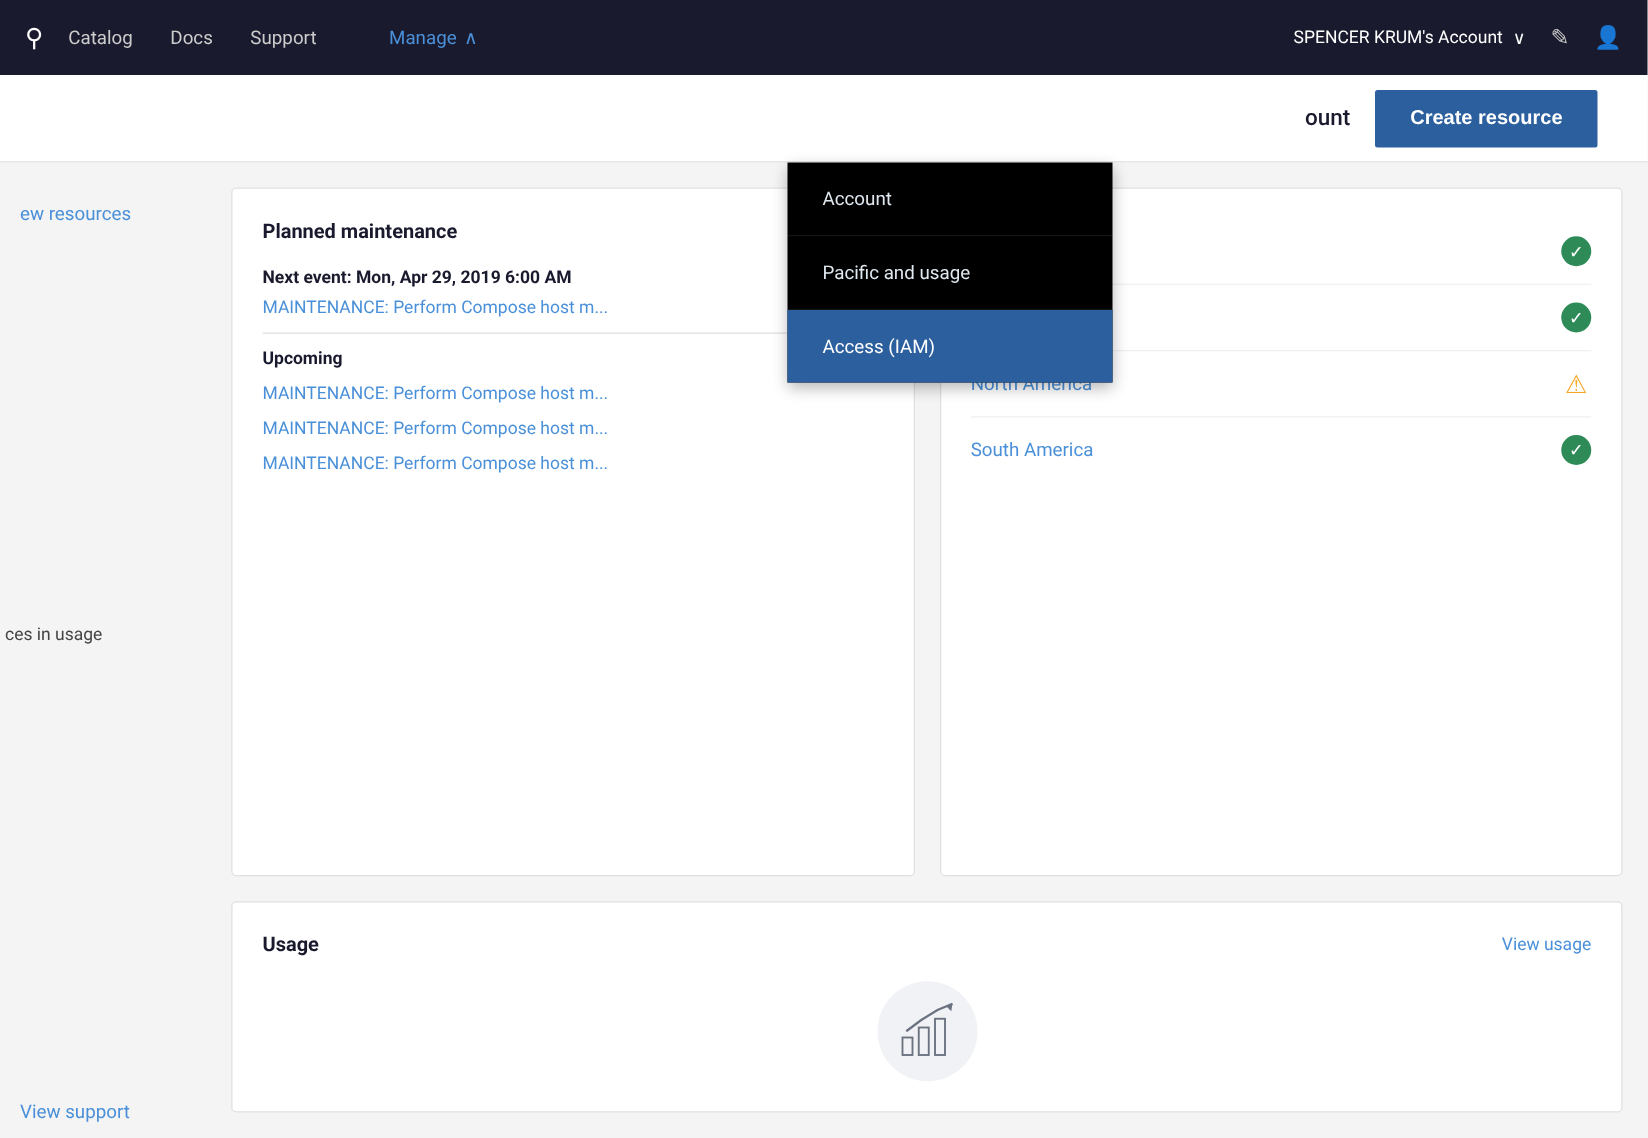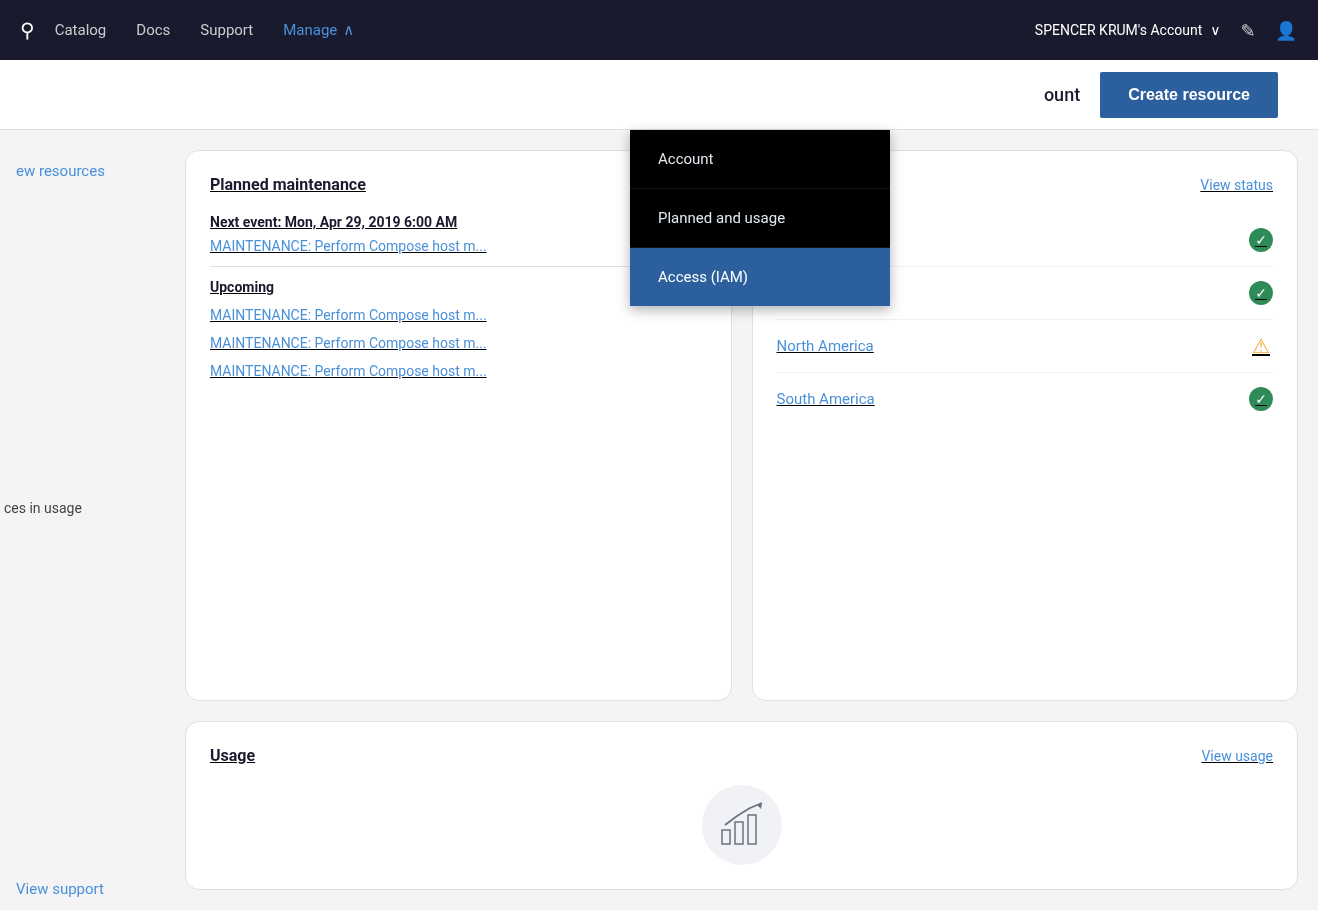--- a/index.html
+++ b/index.html
@@ -32,20 +32,21 @@
       cursor: pointer;
       text-decoration: none;
     }
     .topnav-manage {
       display: flex;
       align-items: center;
       gap: 6px;
       color: #4a90d9;
       font-size: 15px;
       cursor: pointer;
+      margin-left: 28px;
     }
     .topnav-account {
       margin-left: auto;
       display: flex;
       align-items: center;
       gap: 8px;
       color: #fff;
       font-size: 14px;
       cursor: pointer;
     }
@@ -125,24 +126,23 @@
     .top-cards {
       display: flex;
       gap: 20px;
       flex: 1;
     }
 
     
     .card {
       background: #fff;
       border: 1px solid #e0e0e0;
-      border-radius: 14px;
+      border-radius: 4px;
       padding: 24px;
       flex: 1;
-      text-decoration: underline;
     }
     .card-header {
       display: flex;
       justify-content: space-between;
       align-items: center;
       margin-bottom: 20px;
     }
     .card-title {
       font-size: 16px;
       font-weight: 700;
@@ -322,24 +322,20 @@
         <div class="next-event-label">Next event: Mon, Apr 29, 2019 6:00 AM</div>
         <div class="maintenance-link">MAINTENANCE: Perform Compose host m...</div>
         <hr class="divider">
         <div class="upcoming-label">Upcoming</div>
         <div class="maintenance-link">MAINTENANCE: Perform Compose host m...</div>
         <div class="maintenance-link">MAINTENANCE: Perform Compose host m...</div>
         <div class="maintenance-link">MAINTENANCE: Perform Compose host m...</div>
       </div>
 
       <div class="card status-card">
-        <div class="card-header">
-          <span class="card-title">s</span>
-          <a class="card-link">View status</a>
-        </div>
 
         <div class="region-row">
           <span class="region-name">Asia Pacific</span>
           <div class="status-icon-ok">✓</div>
         </div>
 
         <div class="region-row">
           <span class="region-name">Europe</span>
           <div class="status-icon-ok">✓</div>
         </div>
@@ -373,18 +369,18 @@
         </div>
       </div>
     </div>
 
   </div>
 </div>
 
 <div class="dropdown-overlay">
   <div class="dropdown-menu">
     <div class="dropdown-item">Account</div>
-    <div class="dropdown-item">Planned and usage</div>
+    <div class="dropdown-item">Pacific and usage</div>
     <div class="dropdown-item selected">Access (IAM)</div>
   </div>
 </div>
 
 <div style="position:absolute; left:0; top:500px; color:#444; font-size:14px; padding-left:4px; z-index:10;">ces in usage</div>
 
 </body></html>

